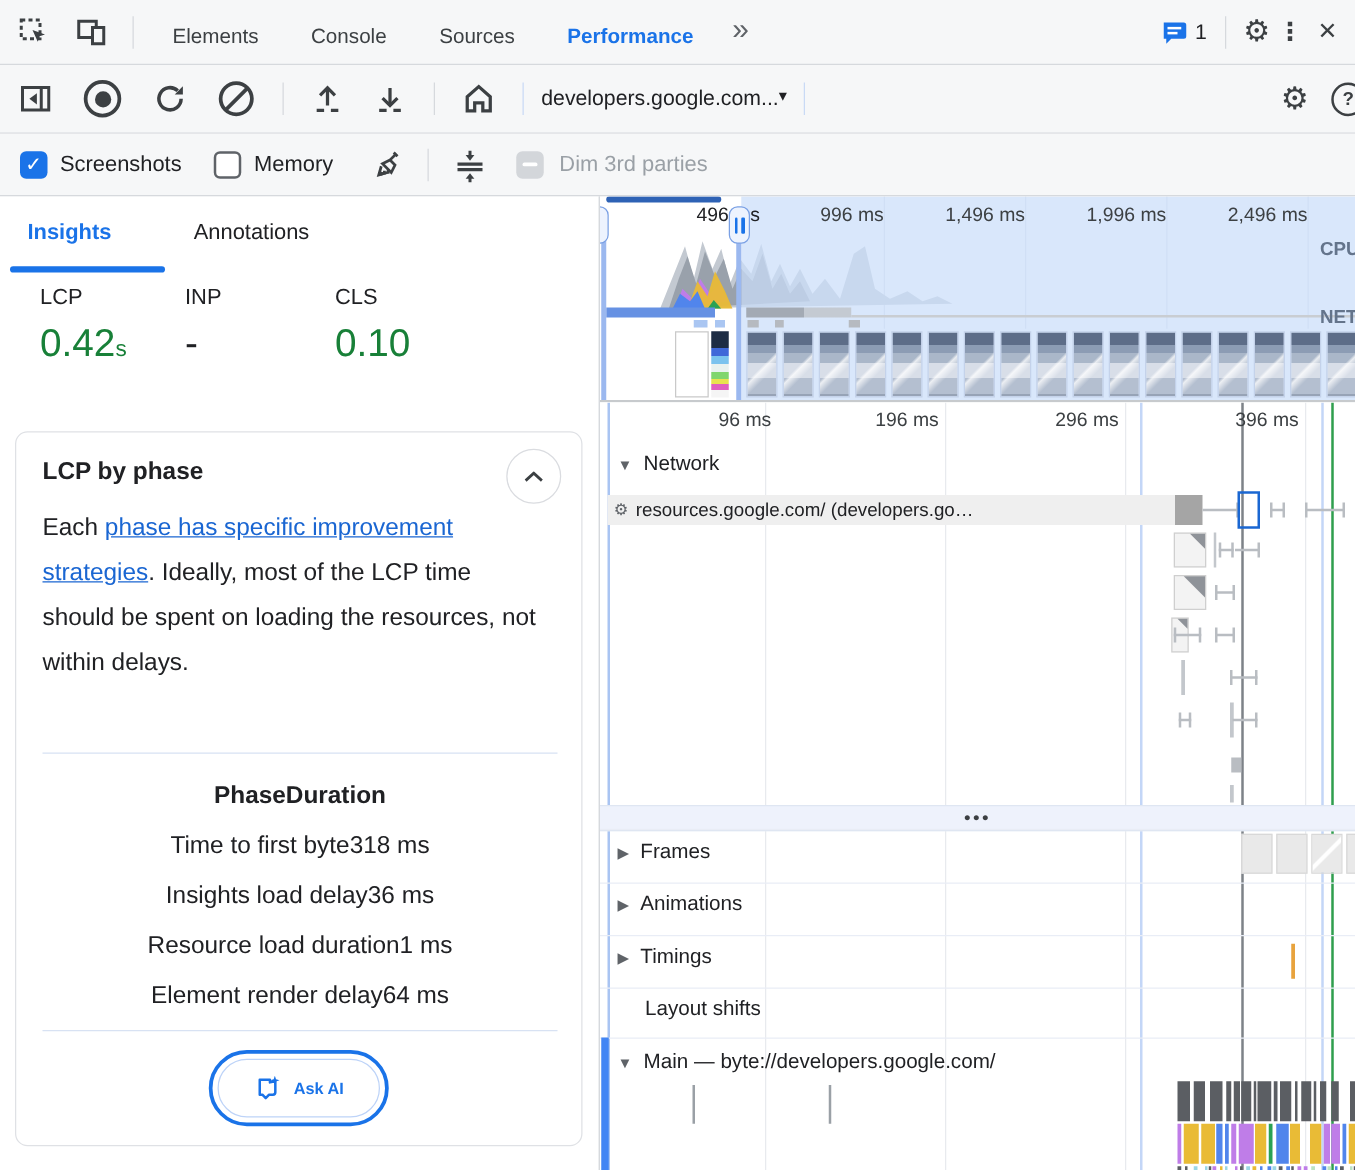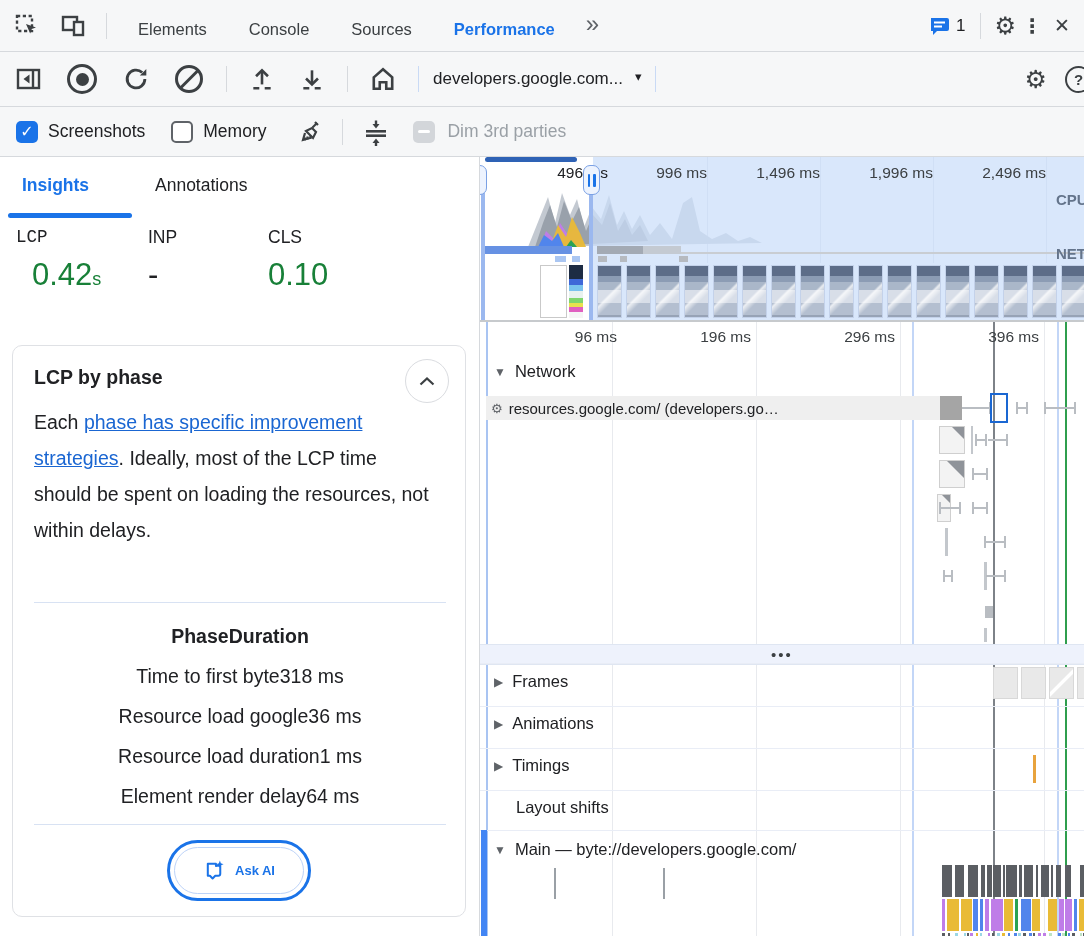--- a/index.html
+++ b/index.html
@@ -25,21 +25,21 @@
   .glyph{font-size:21px;line-height:1;color:#3c4043}
   .dots{font-size:20px;font-weight:bold;padding:0 6px}
   .closex{font-size:19px;padding:0 6px}
 
   
   #toolbar2{left:0;top:52px;width:1084px;height:55px;z-index:30}
   .rec-outer{width:24px;height:24px;border:3px solid #3c4043;border-radius:50%;display:flex;align-items:center;justify-content:center}
   .rec-inner{width:13px;height:13px;border-radius:50%;background:#3c4043}
   .block-c{width:22px;height:22px;border:3px solid #3c4043;border-radius:50%;position:relative}
   .block-c::after{content:"";position:absolute;left:9.5px;top:-1px;width:3px;height:24px;background:#3c4043;transform:rotate(45deg)}
-  .url-dd{display:flex;align-items:flex-start;gap:12px;font-size:17px;color:#202124;padding:0 4px}
+  .url-dd{display:flex;align-items:flex-start;gap:0;font-size:17px;color:#202124;padding:0 4px}
   .caret{font-size:13px;color:#202124}
   .help-c{width:23px;height:23px;border:2.5px solid #3c4043;border-radius:50%;display:flex;align-items:center;justify-content:center;
           font-size:15px;font-weight:bold;color:#3c4043}
 
   
   #toolbar3{left:0;top:107px;width:1084px;height:50px;z-index:30}
   .cb{width:22px;height:22px;border-radius:5px;box-sizing:border-box;flex:0 0 22px;
       display:flex;align-items:center;justify-content:center}
   .cb.on{background:#1a73e8;color:#fff;font-size:16px;font-weight:bold}
   .cb.off{border:2px solid #5f6368;background:#fff}
@@ -250,21 +250,21 @@
   </span>
   <span class="cb dis" style="margin-left:14px"></span>
   <span class="cb-label dim">Dim 3rd parties</span>
 </div>
 
 <div id="sidebar" class="abs">
   <span class="sp-tab active" style="left:22px;top:18px">Insights</span>
   <span class="sp-tab" style="left:155px;top:18px">Annotations</span>
   <div id="ins-underline" class="abs"></div>
   <div id="metrics">
-      <div class="metric-label" style="left: 16px; font-family: Liberation Mono, monospace;">LCP</div>
+      <div class="metric-label" style="left: 32px;">LCP</div>
       <div class="metric-value" style="left: 32px; color: rgb(24, 128, 56);"><span>0.42</span><span class="metric-unit">s</span></div>
       <div class="metric-label" style="left: 148px;">INP</div>
       <div class="metric-value" style="left: 148px; color: rgb(32, 33, 36);"><span>-</span><span class="metric-unit"></span></div>
       <div class="metric-label" style="left: 268px;">CLS</div>
       <div class="metric-value" style="left: 268px; color: rgb(24, 128, 56);"><span>0.10</span><span class="metric-unit"></span></div>
     </div>
 
   <div id="card" class="abs">
     <div id="card-title">LCP by phase</div>
     <div id="card-collapse">
@@ -277,21 +277,21 @@
     <div id="phase-table">
         <div class="pt-row head">
           <span>Phase</span>
           <span>Duration</span>
         </div>
         <div class="pt-row">
           <span>Time to first byte</span>
           <span>318 ms</span>
         </div>
         <div class="pt-row">
-          <span>Resource load google</span>
+          <span>Insights load delay</span>
           <span>36 ms</span>
         </div>
         <div class="pt-row">
           <span>Resource load duration</span>
           <span>1 ms</span>
         </div>
         <div class="pt-row">
           <span>Element render delay</span>
           <span>64 ms</span>
         </div>

